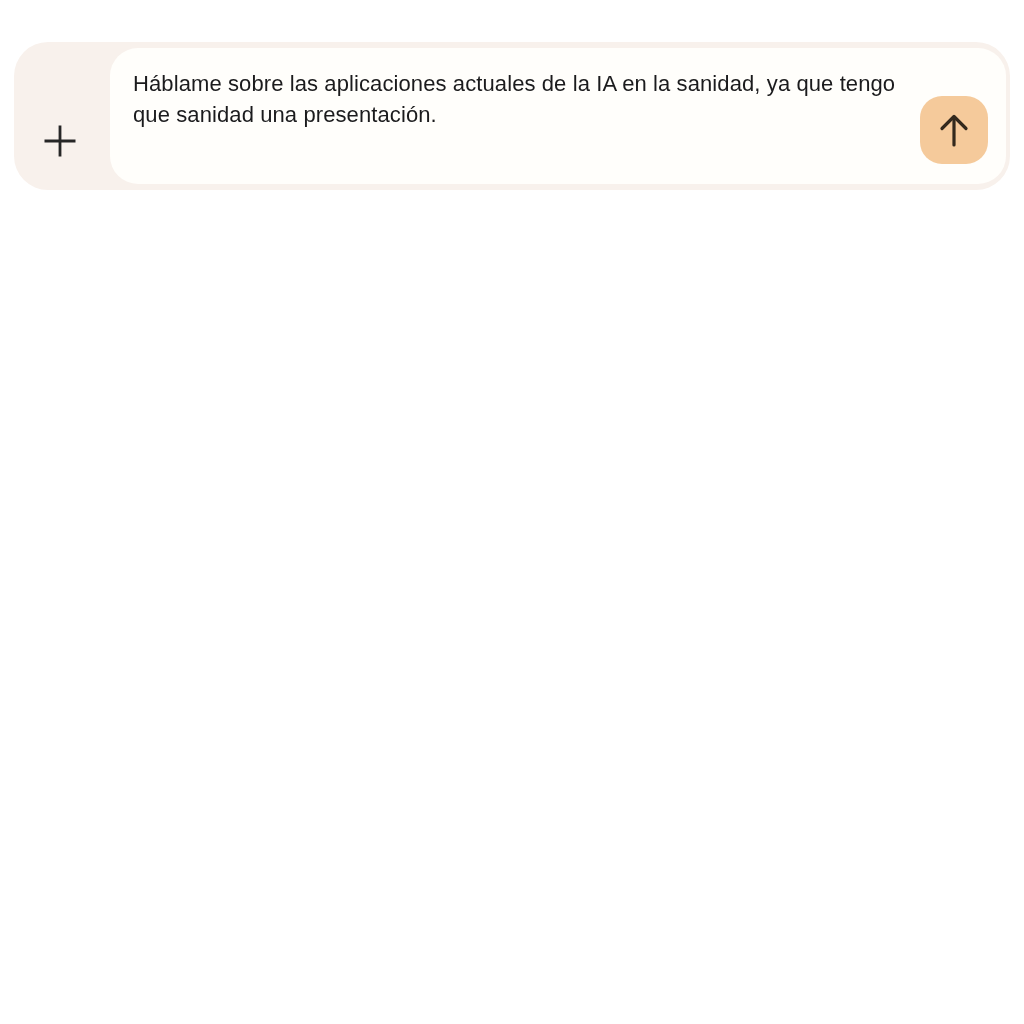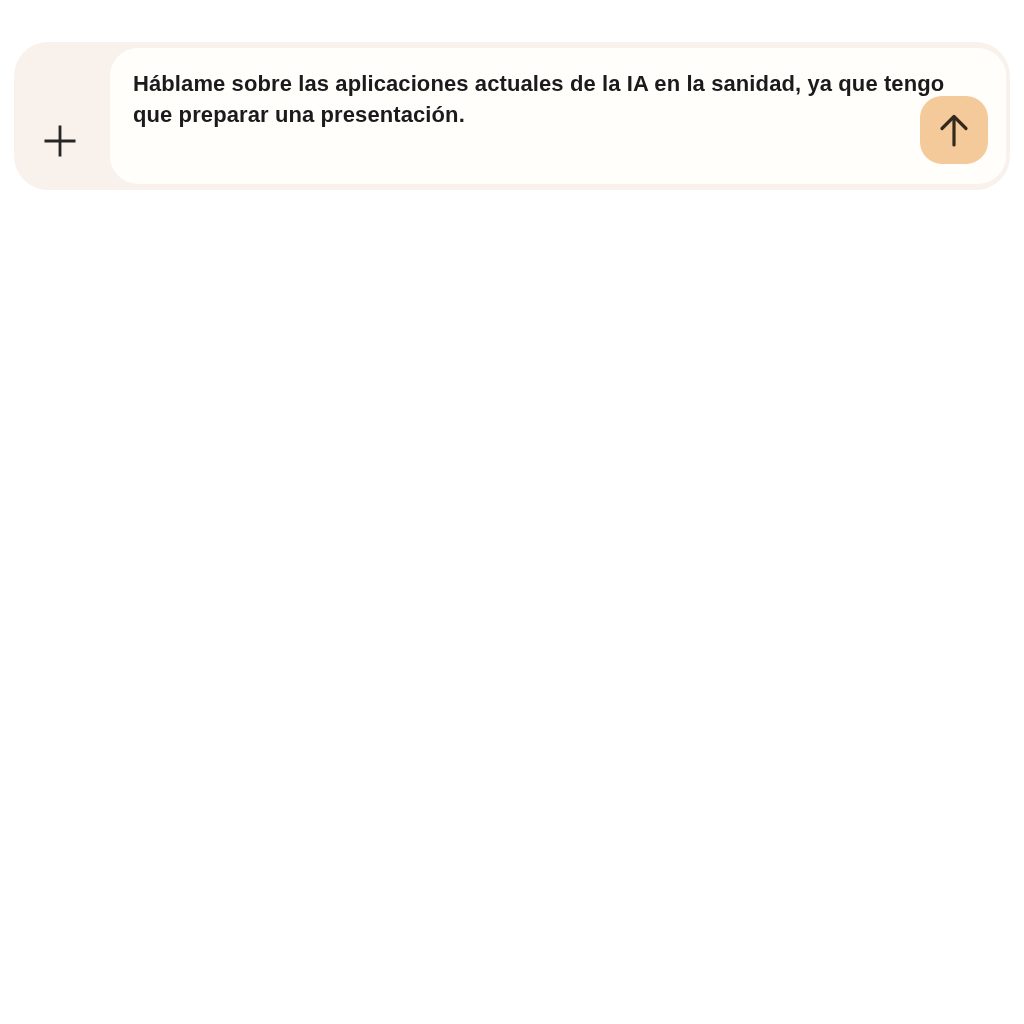--- a/index.html
+++ b/index.html
@@ -36,21 +36,21 @@
   }
   .message-text {
     position: absolute;
     left: 23px; top: 20px;
     right: 90px;
     font-size: 22px;
     line-height: 31px;
     color: #1b1b1d;
     letter-spacing: 0.1px;
   }
-  .message-line { display: block; white-space: nowrap; font-weight: bold; }
+  .message-line { display: block; white-space: nowrap; }
   .send-button {
     position: absolute;
     right: 18px; bottom: 20px;
     width: 68px; height: 68px;
     background: #f5ca9b;
     border: none;
     border-radius: 22px;
     display: flex; align-items: center; justify-content: center;
     cursor: pointer;
   }
@@ -65,21 +65,21 @@
     <span>
       <svg width="36" height="36" viewBox="0 0 36 36" fill="none">
         <path d="M18 2.5 V33.5 M2.5 18 H33.5" stroke="#262626" stroke-width="2.8" stroke-linecap="butt"></path>
       </svg>
     </span>
   </button>
 
   <div class="input-panel">
     <div class="message-text">
       <span class="message-line">Háblame sobre las aplicaciones actuales de la IA en la sanidad, ya que tengo</span>
-      <span class="message-line">que preparar una presentación.</span>
+      <span class="message-line">que sanidad una presentación.</span>
     </div>
 
     <button class="send-button" aria-label="Send message">
       <span>
         <svg width="36" height="38" viewBox="0 0 36 38" fill="none">
           <path d="M18 34 V7" stroke="#33291d" stroke-width="3.2" stroke-linecap="round"></path>
           <path d="M6 17.5 L18 5.5 L30 17.5" stroke="#33291d" stroke-width="3.2" stroke-linecap="round" stroke-linejoin="round" fill="none"></path>
         </svg>
       </span>
     </button>

